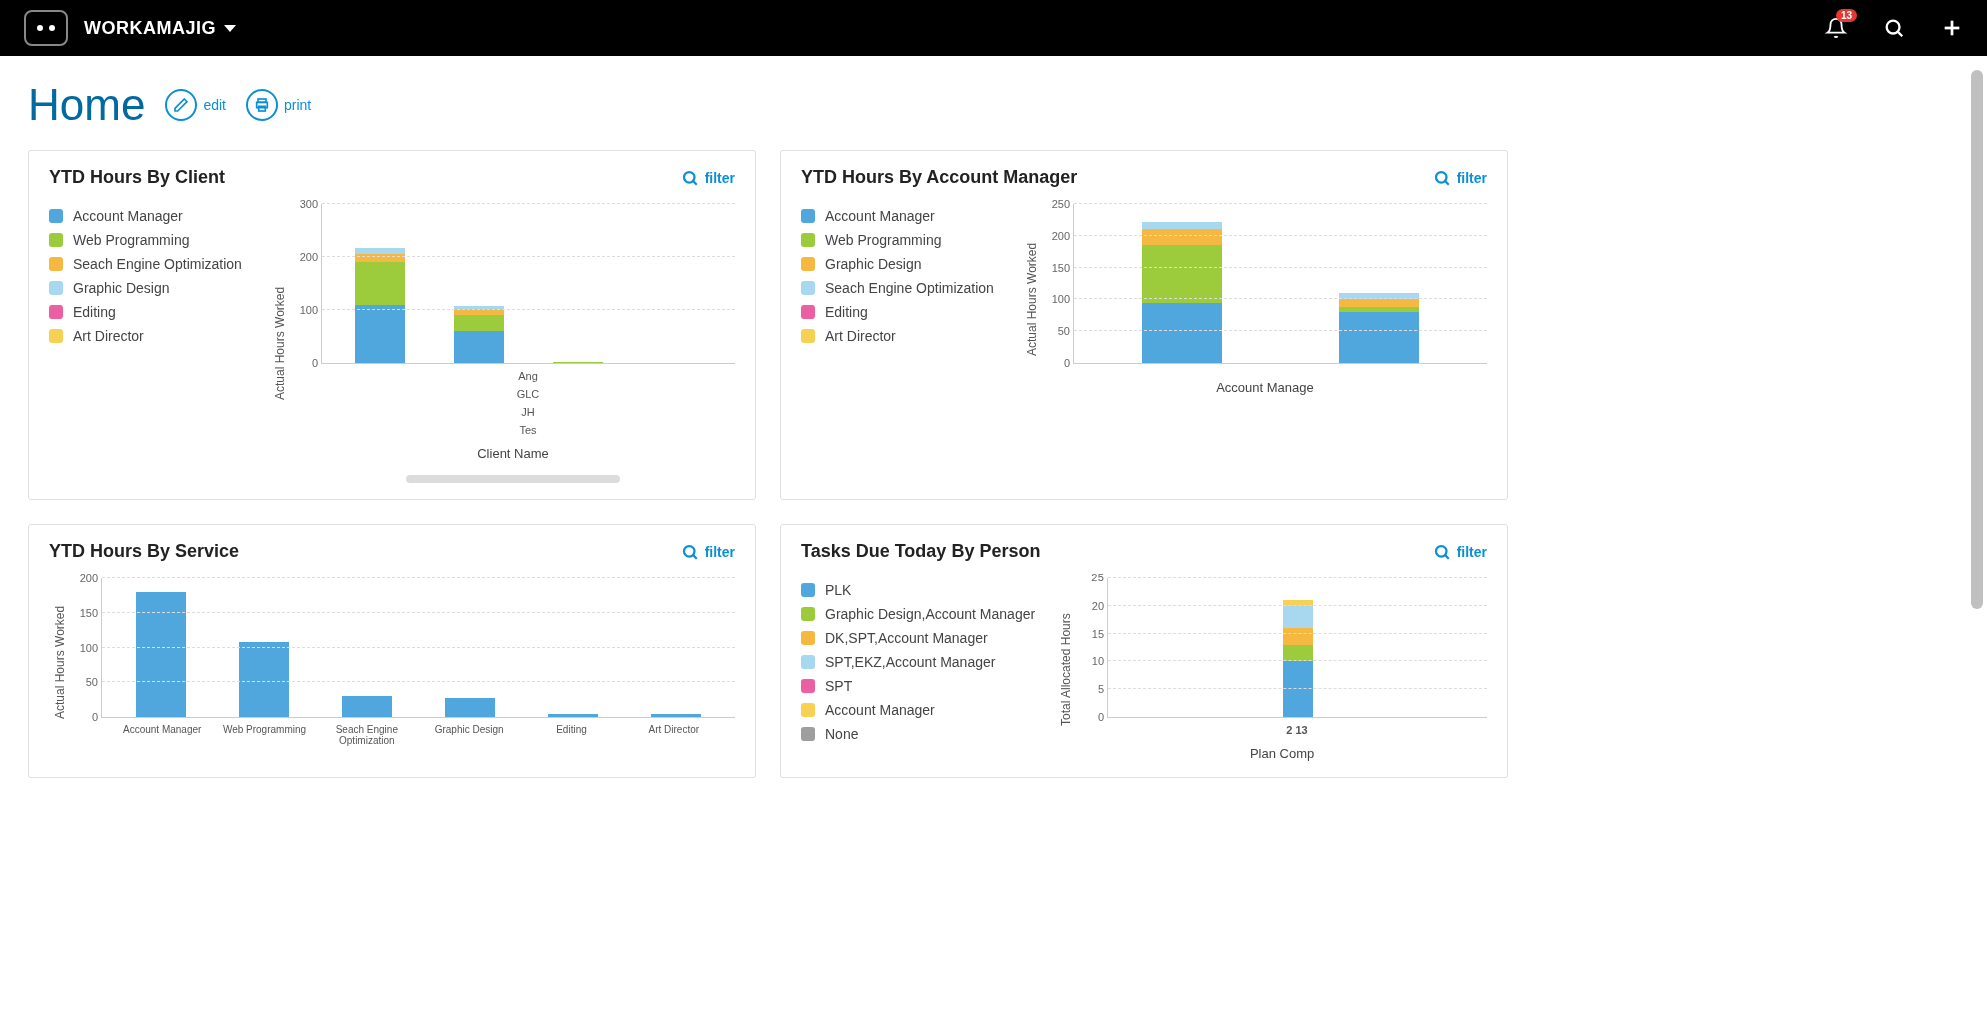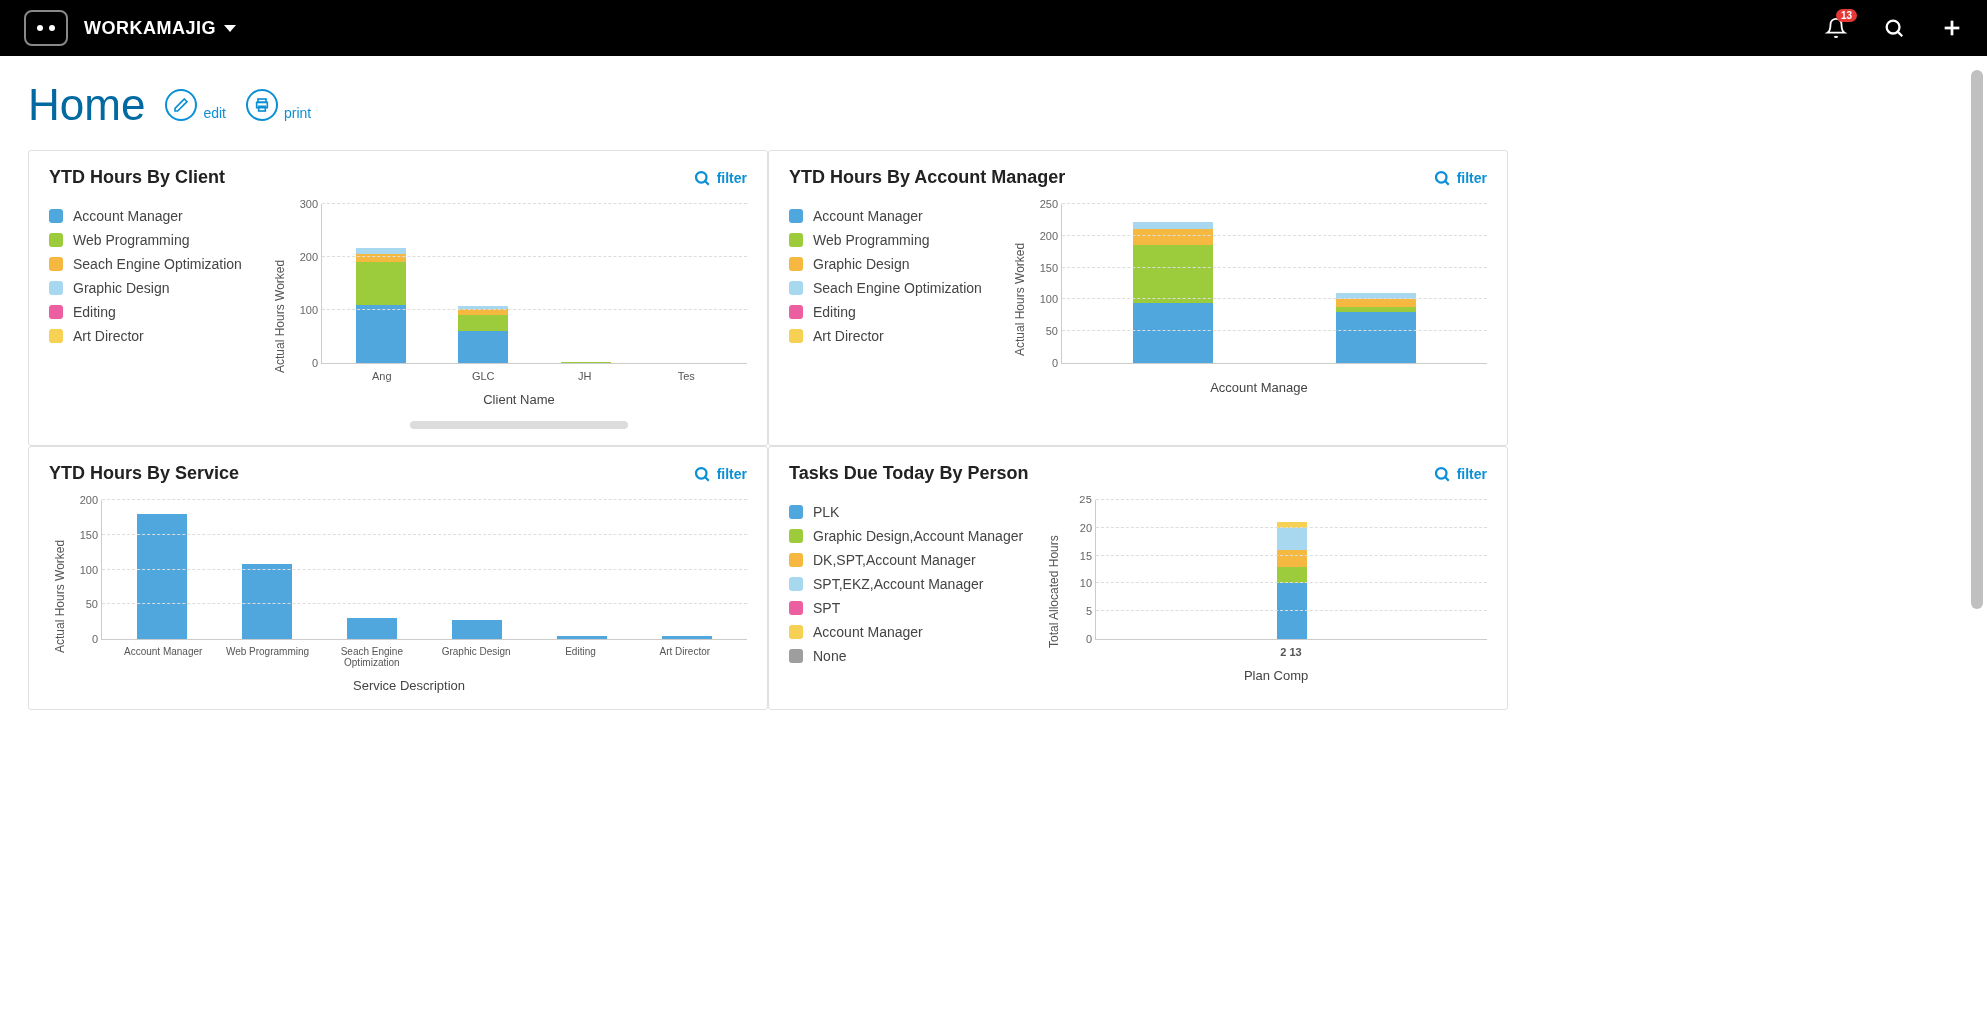--- a/index.html
+++ b/index.html
@@ -9,23 +9,23 @@
 .logo-box { width: 44px; height: 36px; border: 2px solid #888; border-radius: 8px; display: flex; align-items: center; justify-content: center; gap: 6px; }
 .logo-box .dot { width: 6px; height: 6px; background: #fff; border-radius: 50%; }
 .brand { font-size: 18px; font-weight: 700; letter-spacing: 0.5px; display: flex; align-items: center; gap: 8px; }
 .chevron { display: inline-block; width: 0; height: 0; border-left: 6px solid transparent; border-right: 6px solid transparent; border-top: 7px solid #fff; }
 .topbar-right { display: flex; align-items: flex-start; gap: 36px; }
 .icon-btn { position: relative; cursor: pointer; color: #fff; }
 .badge { position: absolute; top: -8px; right: -10px; background: #e53935; color: #fff; font-size: 10px; font-weight: 700; border-radius: 8px; padding: 1px 5px; }
 .page { padding: 24px 28px; }
 .page-header { display: flex; align-items: center; gap: 20px; margin-bottom: 20px; }
 .page-title { font-size: 44px; font-weight: 400; color: #0369a1; }
-.hdr-action { display: flex; align-items: flex-end; gap: 6px; color: #0b8fd6; font-size: 14px; cursor: pointer; }
+.hdr-action { display: flex; align-items: center; gap: 6px; color: #0b8fd6; font-size: 14px; cursor: pointer; }
 .circle-icon { width: 32px; height: 32px; border: 2px solid #0b8fd6; border-radius: 50%; display: flex; align-items: center; justify-content: center; color: #0b8fd6; }
-.grid { display: grid; grid-template-columns: 1fr 1fr; max-width: 1480px; }
+.grid { display: grid; grid-template-columns: 1fr 1fr; gap: 24px; max-width: 1480px; }
 .card { border: 1px solid #e0e0e0; border-radius: 3px; padding: 16px 20px; position: relative; }
 .card-head { display: flex; justify-content: space-between; align-items: center; margin-bottom: 16px; }
 .card-title { font-size: 18px; font-weight: 700; color: #222; }
 .filter-link { display: flex; align-items: center; gap: 6px; color: #0b8fd6; font-weight: 600; font-size: 14px; cursor: pointer; }
 .card-body { display: flex; gap: 20px; }
 .legend { flex: 0 0 auto; min-width: 200px; }
 .legend-item { display: flex; align-items: center; gap: 10px; font-size: 14px; color: #444; padding: 4px 0; }
 .swatch { width: 14px; height: 14px; border-radius: 3px; flex-shrink: 0; }
 .chart-wrap { flex: 1; display: flex; }
 .ylabel { writing-mode: vertical-rl; transform: rotate(180deg); font-size: 12px; color: #555; text-align: center; padding: 0 4px; }
@@ -175,21 +175,21 @@
                 </div>
                 <div class="bar-slot">
                   <div class="bar">
                     <div class="seg" style="height: 1.06px; background: rgb(156, 204, 60);"></div>
                   </div>
                 </div>
                 <div class="bar-slot">
                   <div class="bar"></div>
                 </div>
               </div>
-            <div class="xlabels" style="margin-left:30px;">
+            <div class="xlabels" style="margin-left:30px;flex-direction:column;">
                 <div class="xlabel">Ang</div>
                 <div class="xlabel">GLC</div>
                 <div class="xlabel">JH</div>
                 <div class="xlabel">Tes</div>
               </div>
             <div class="axis-title">Client Name</div>
             <div class="scroll-hint"></div>
           </div>
         </div>
       </div>
@@ -332,21 +332,20 @@
                 </div>
               </div>
             <div class="xlabels" style="margin-left:30px;">
                 <div class="xlabel sm">Account Manager</div>
                 <div class="xlabel sm">Web Programming</div>
                 <div class="xlabel sm">Seach Engine Optimization</div>
                 <div class="xlabel sm">Graphic Design</div>
                 <div class="xlabel sm">Editing</div>
                 <div class="xlabel sm">Art Director</div>
               </div>
-            <div class="axis-title">Service Description</div>
           </div>
         </div>
       </div>
     </div>
 
     <div class="card">
       <div class="card-head">
         <div class="card-title">Tasks Due Today By Person</div>
         <div class="filter-link">
           <svg width="18" height="18" viewBox="0 0 24 24" fill="none" stroke="#0b8fd6" stroke-width="3">

